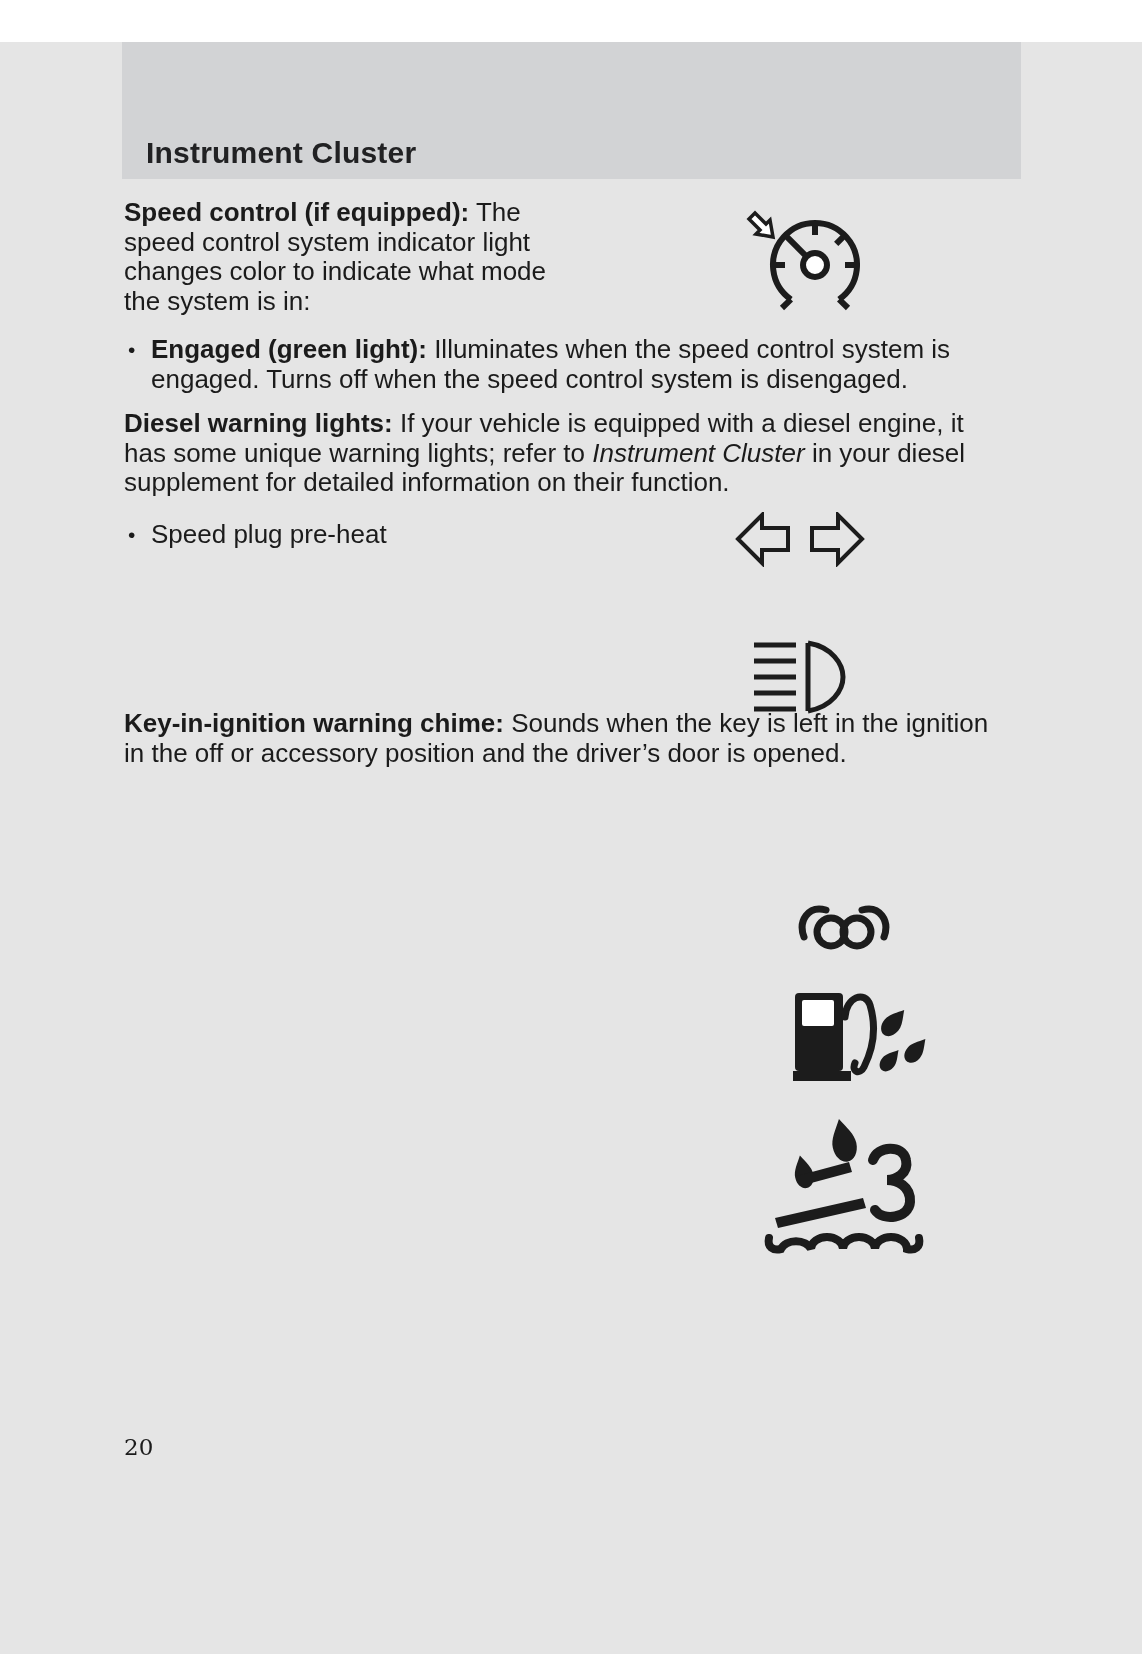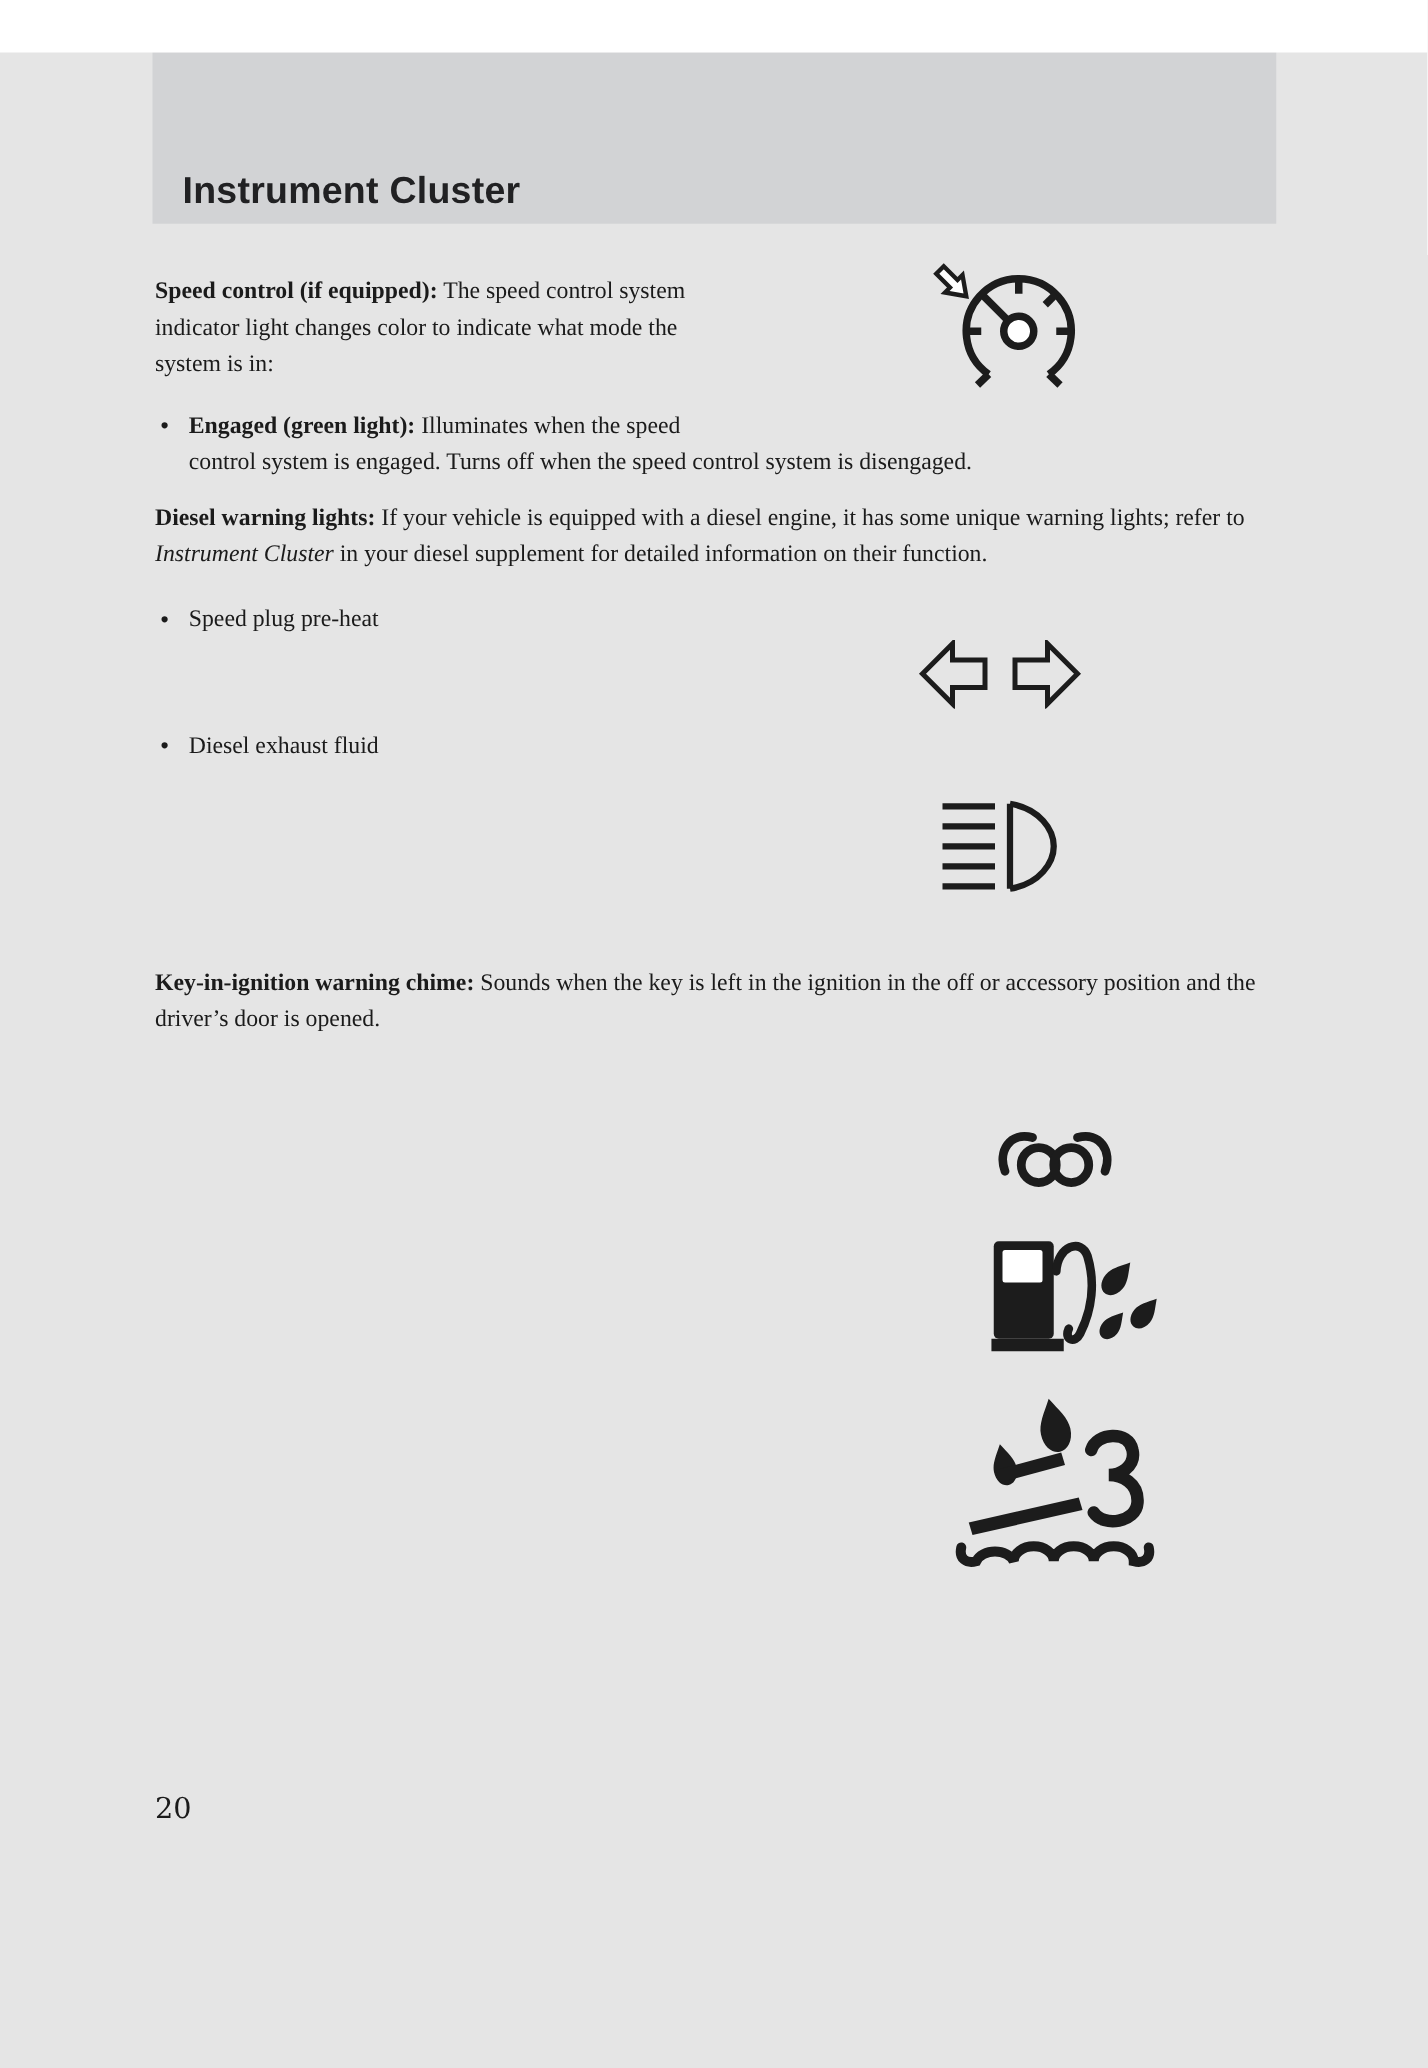--- a/index.html
+++ b/index.html
@@ -10,23 +10,23 @@
   .band {
     position:absolute; left:122px; top:0; width:899px; height:137px;
     background:#d2d3d5;
   }
   .band h1 {
     margin:0; position:absolute; left:24px; bottom:11px;
     font-family:"Liberation Sans", sans-serif; font-weight:bold;
     font-size:30px; line-height:1; color:#212123; letter-spacing:0.2px;
   }
   .content {
-    position:absolute; left:124px; top:176px; width:888px;
-    font-family:Liberation Serif, serif;
-    font-size:19px; line-height:29.5px; color:#1b1b1b;
+    position:absolute; left:124px; top:156px; width:888px;
+    font-family:Liberation Sans, sans-serif;
+    font-size:26px; line-height:29.5px; color:#1b1b1b;
   }
   .content p, .content ul { margin:0; padding:0; }
   .content b { font-weight:bold; }
   .content i { font-style:italic; }
   .spacer { float:right; }
   ul.bullets { list-style:none; }
   ul.bullets li { position:relative; padding-left:27px; }
   ul.bullets li::before { content:"\2022"; position:absolute; left:4px; top:0; font-size:21px; }
   #p-speed   { margin-bottom:19px; }
   #li-on     { margin-bottom:18px; }
@@ -62,21 +62,20 @@
     <ul id="ul-speed" class="bullets">
       <li id="li-engaged"><b>Engaged (green light):</b> <span>Illuminates when the speed control system is engaged. Turns off when the speed control system is disengaged.</span></li>
     </ul>
 
 
 
     <p id="p-diesel"><b>Diesel warning lights:</b> <span>If your vehicle is equipped with a diesel engine, it has some unique warning lights; refer to </span><i>Instrument Cluster</i><span> in your diesel supplement for detailed information on their function.</span></p>
 
     <ul id="ul-diesel" class="bullets">
       <li id="li-glow"><span>Speed plug pre-heat</span></li>
-      <li id="li-def"><span>Diesel exhaust fluid</span></li>
     </ul>
 
     <p id="p-key"><b>Key-in-ignition warning chime:</b> <span>Sounds when the key is left in the ignition in the off or accessory position and the driver’s door is opened.</span></p>
 
 
   </main>
 
   <div class="icon" style="left:737px; top:163px;">
     <svg width="128" height="110" viewBox="0 0 128 110" fill="none" stroke="#1c1c1c">
       <path d="M53.9,94.4 A42,42 0 1 1 102.1,94.4" stroke-width="6"></path>

